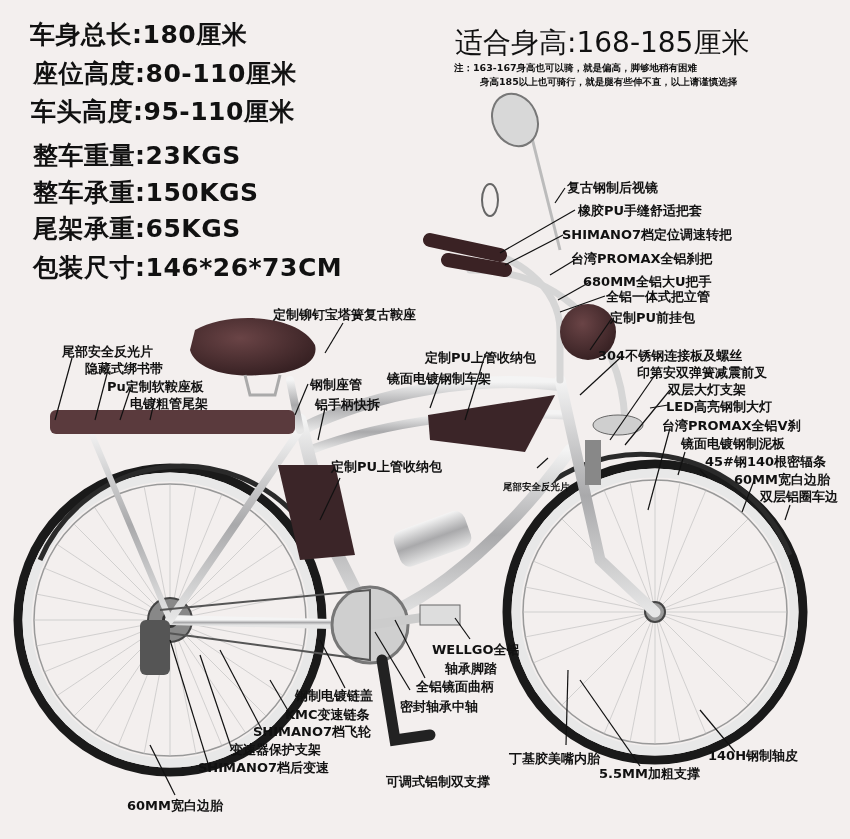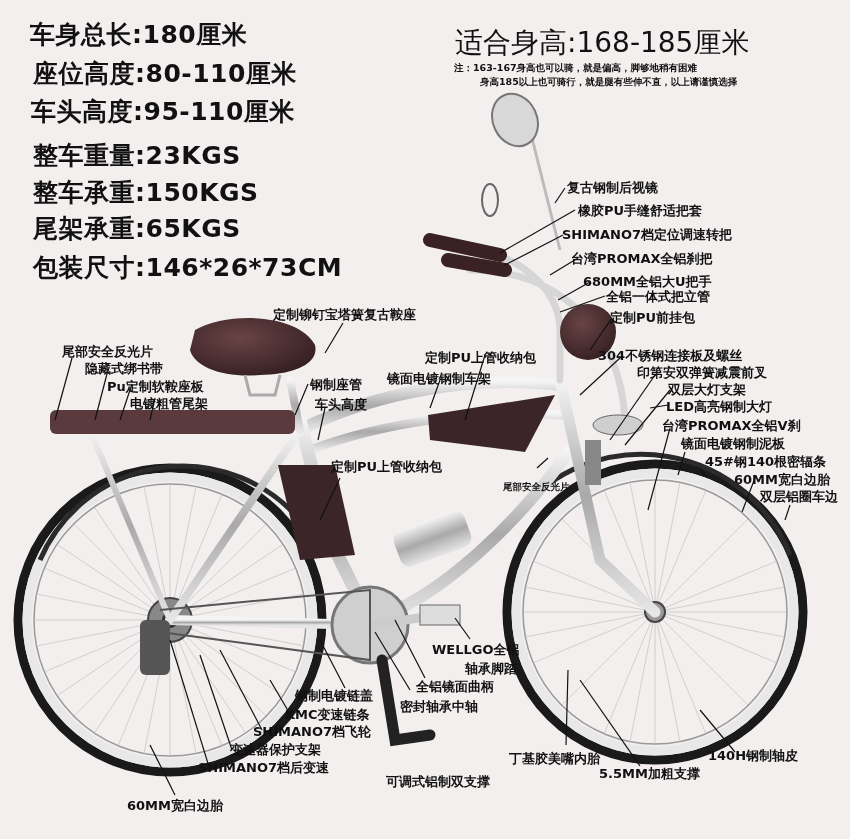--- a/index.html
+++ b/index.html
@@ -219,26 +219,26 @@
   <div class="lbl" style="left:681px;top:437px;">镜面电镀钢制泥板</div>
   <div class="lbl" style="left:705px;top:455px;">45#钢140根密辐条</div>
   <div class="lbl" style="left:734px;top:473px;">60MM宽白边胎</div>
   <div class="lbl" style="left:760px;top:490px;">双层铝圈车边</div>
 
   <div class="lbl" style="left:62px;top:345px;">尾部安全反光片</div>
   <div class="lbl" style="left:85px;top:362px;">隐藏式绑书带</div>
   <div class="lbl" style="left:107px;top:380px;">Pu定制软鞍座板</div>
   <div class="lbl" style="left:130px;top:397px;">电镀粗管尾架</div>
   <div class="lbl" style="left:310px;top:378px;">钢制座管</div>
-  <div class="lbl" style="left:315px;top:398px;">车头高度</div>
+  <div class="lbl" style="left:315px;top:398px;">铝手柄快拆</div>
   <div class="lbl" style="left:331px;top:460px;">定制PU上管收纳包</div>
   <div class="lbl" style="left:503px;top:482px;font-size:9.5px;">尾部安全反光片</div>
 
   <div class="lbl" style="left:432px;top:643px;">WELLGO全铝</div>
-  <div class="lbl" style="left:445px;top:662px;margin-left:20px;">轴承脚踏</div>
+  <div class="lbl" style="left:445px;top:662px;">轴承脚踏</div>
   <div class="lbl" style="left:416px;top:680px;">全铝镜面曲柄</div>
   <div class="lbl" style="left:400px;top:700px;">密封轴承中轴</div>
   <div class="lbl" style="left:295px;top:689px;">钢制电镀链盖</div>
   <div class="lbl" style="left:285px;top:708px;">KMC变速链条</div>
   <div class="lbl" style="left:253px;top:725px;">SHIMANO7档飞轮</div>
   <div class="lbl" style="left:230px;top:743px;">变速器保护支架</div>
   <div class="lbl" style="left:198px;top:761px;">SHIMANO7档后变速</div>
   <div class="lbl" style="left:386px;top:775px;">可调式铝制双支撑</div>
   <div class="lbl" style="left:509px;top:752px;">丁基胶美嘴内胎</div>
   <div class="lbl" style="left:599px;top:767px;">5.5MM加粗支撑</div>

